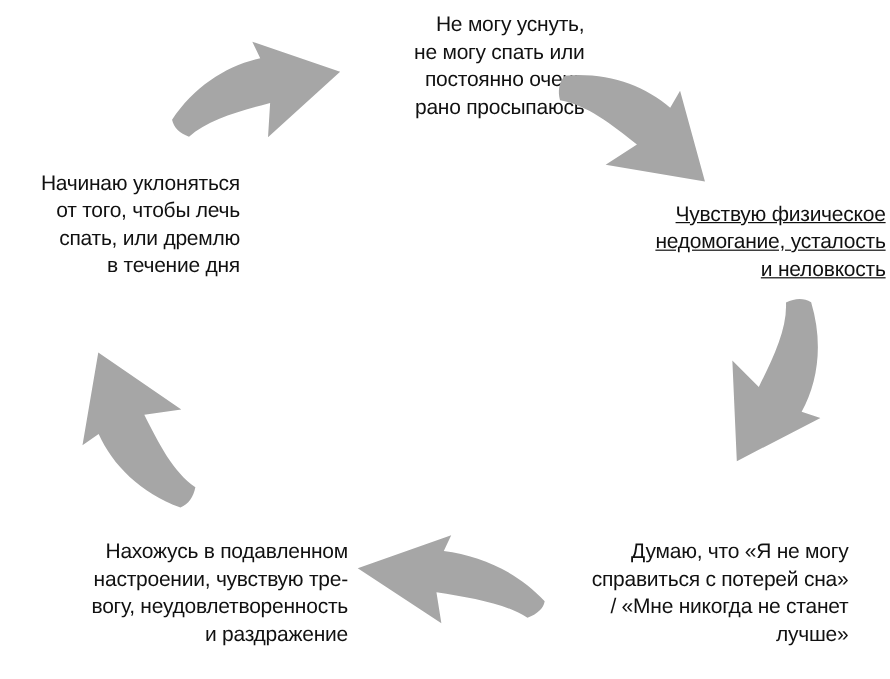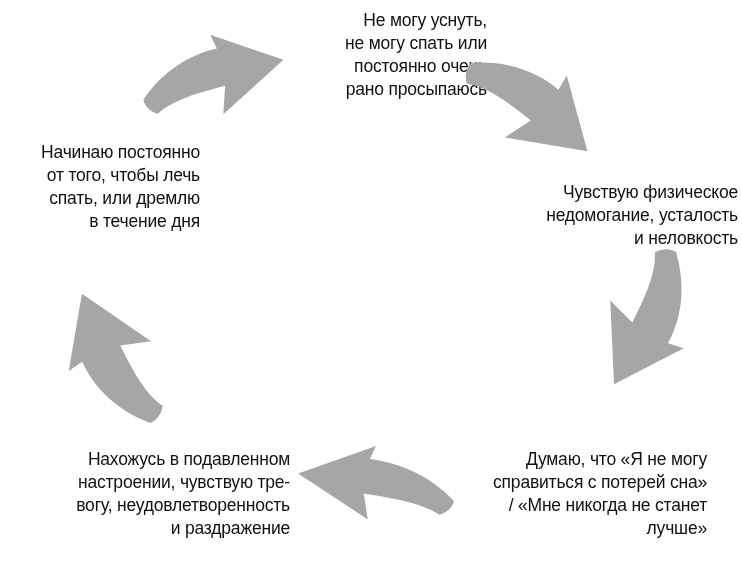--- a/index.html
+++ b/index.html
@@ -14,21 +14,21 @@
   .node {
     position: absolute;
     text-align: right;
     white-space: pre-line;
     font-size: 17.5px;
     line-height: 23px;
     color: #111111;
     letter-spacing: -0.2px;
   }
   .node-top          { left: 297px; top:   9px; width: 190px; }
-  .node-right        { left: 518px; top: 181px; width: 220px; }
+  .node-right        { left: 518px; top: 167px; width: 220px; text-decoration: underline; }
   .node-bottom-right { left: 467px; top: 448px; width: 240px; }
   .node-bottom-left  { left:  30px; top: 448px; width: 260px; }
   .node-left         { left:   0px; top: 141px; width: 200px; }
 
   .arrow { position: absolute; display: block; }
   .arrow-a { left: 138px; top:  28px; width: 150px; height:  92px; transform: rotate(-4deg); }
   .arrow-b { left: 459px; top:  53px; width: 150px; height: 100px; transform: rotate(50deg); }
   .arrow-c { left: 575px; top: 272px; width: 150px; height: 100px; transform: rotate(128deg); }
   .arrow-d { left: 294px; top: 440px; width: 164px; height:  84px; transform: scaleX(-1); }
   .arrow-e { left:  35px; top: 310px; width: 150px; height: 100px; transform: rotate(-105deg); }
@@ -50,21 +50,21 @@
   <div class="node node-bottom-left">Нахожусь в подавленном
 настроении, чувствую тре-
 вогу, неудовлетворенность
 и раздражение</div>
 
   <div class="node node-bottom-right">Думаю, что «Я не могу
 справиться с потерей сна»
 / «Мне никогда не станет
 лучше»</div>
 
-  <div class="node node-left">Начинаю постоянно
+  <div class="node node-left">Начинаю уклоняться
 от того, чтобы лечь
 спать, или дремлю
 в течение дня</div>
 
   <svg class="arrow arrow-a" viewBox="0 0 160 110" preserveAspectRatio="none">
     <path d="M 4 80 C 26 48, 56 30, 86 25 L 80 8 L 156 44 L 88 104 L 92 70 C 64 76, 36 82, 18 98 C 10 94, 5 88, 4 80 Z" fill="#a6a6a6"></path>
   </svg>
 
   <svg class="arrow arrow-b" viewBox="0 0 160 110" preserveAspectRatio="none">
     <path d="M 4 80 C 26 48, 56 30, 86 25 L 80 8 L 156 44 L 88 104 L 92 70 C 64 76, 36 82, 18 98 C 10 94, 5 88, 4 80 Z" fill="#a6a6a6"></path>

